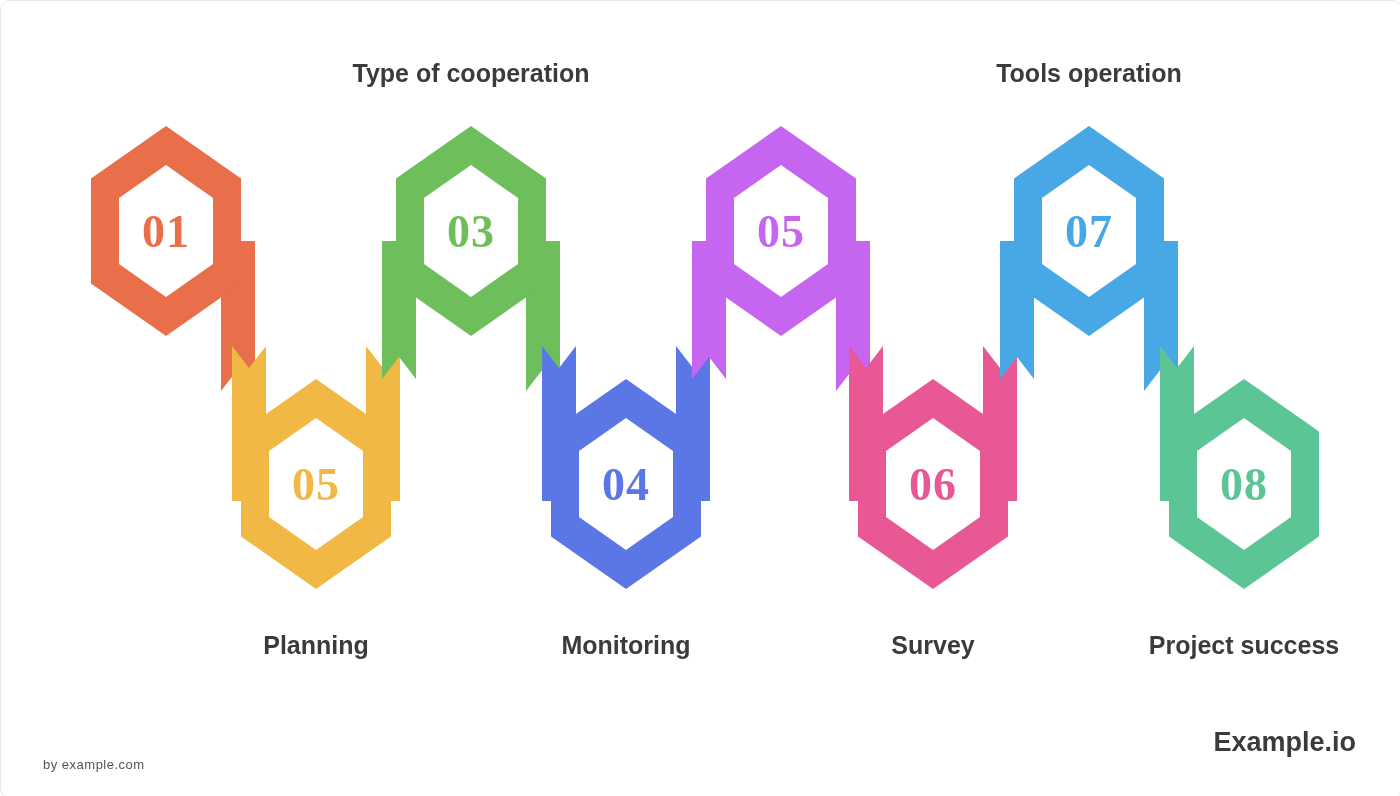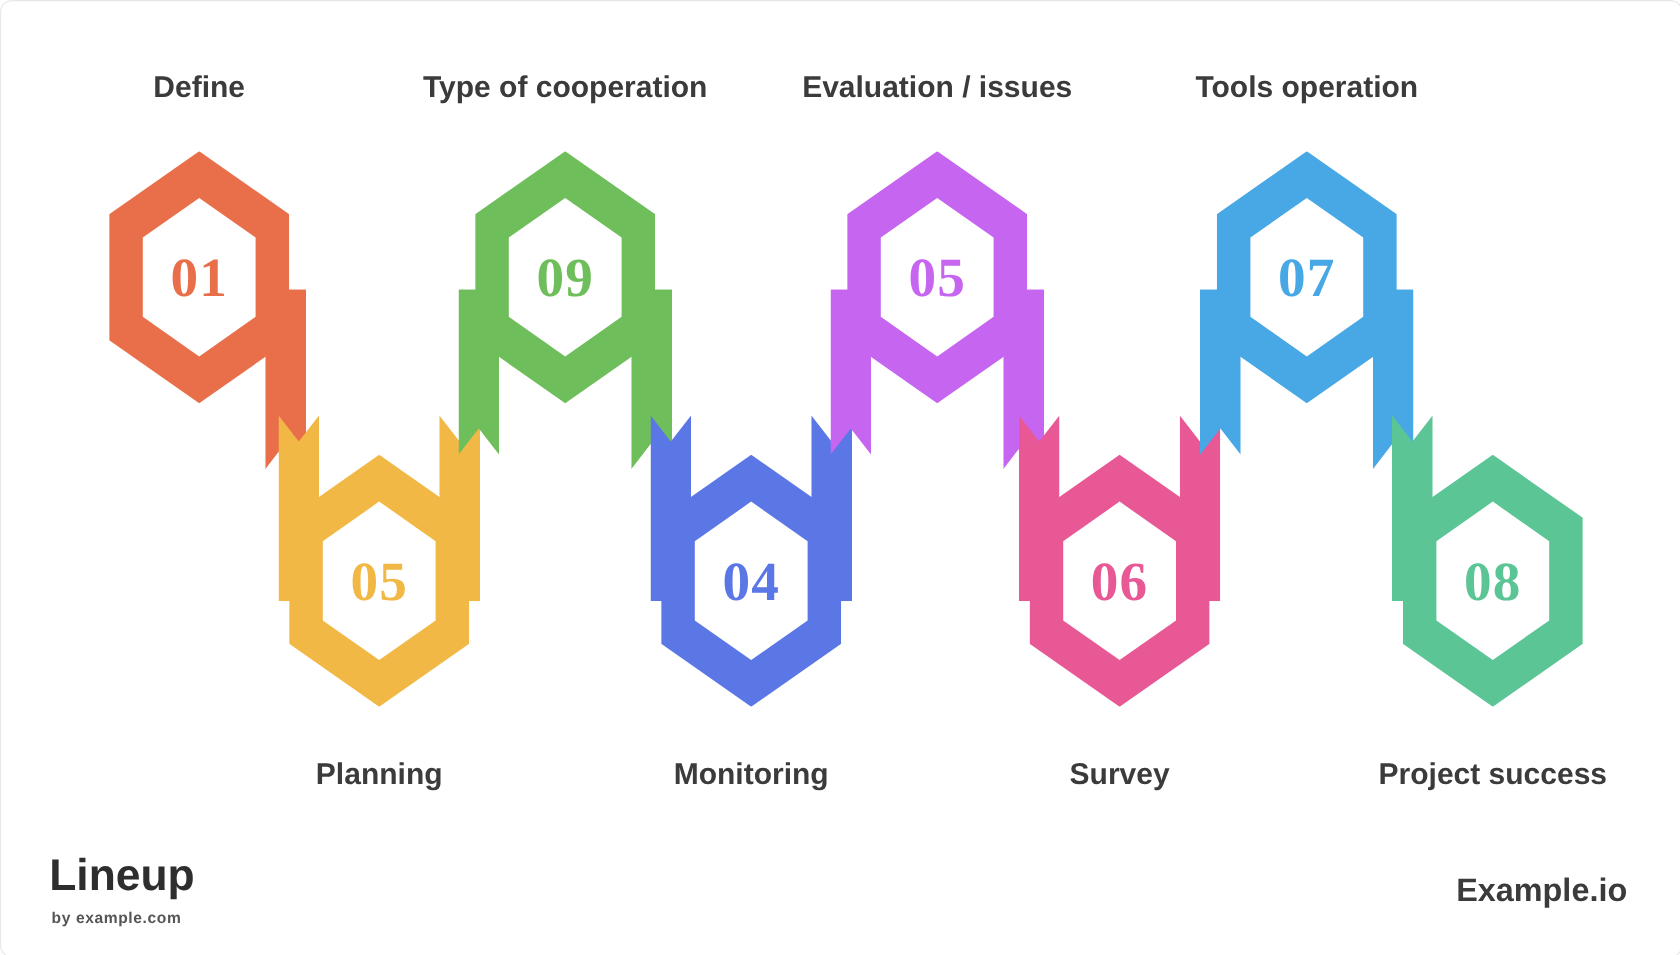--- a/index.html
+++ b/index.html
@@ -62,34 +62,33 @@
   .top .label{top:-66px;}
   .bottom .label{bottom:-70px;}
 
   
   .brand{
     position:absolute;left:40px;top:708px;
     font-size:37px;font-weight:800;color:#2e2e2e;
   }
   .tagline{
     position:absolute;left:42px;top:756px;
-    font-size:13px;font-weight:700;color:#555555;letter-spacing:.5px;
+    font-size:13px;font-weight:400;color:#555555;letter-spacing:.5px;
   }
   .credit{
     position:absolute;right:45px;top:726px;
     font-size:27px;font-weight:700;color:#3b3b3b;text-align:center;
   }
 </style>
 </head>
 <body>
 
 <div class="canvas">
 
   <div class="step top s1" style="--c: #E96F4B;">
-    <div class="label">Define</div>
     <div class="ribbon ribbon-right"></div>
     <svg class="hex" viewBox="0 0 150 210">
       <polygon class="outer" points="75,0 150,52.5 150,157.5 75,210 0,157.5 0,52.5"></polygon>
       <polygon class="inner" points="75,39 122,72 122,138 75,171 28,138 28,72"></polygon>
     </svg>
     <div class="num">01</div>
   </div>
 
   <div class="step bottom s2" style="--c: #F2B846;">
     <div class="label">Planning</div>
@@ -103,36 +102,35 @@
   </div>
 
   <div class="step top s3" style="--c: #6FBE5C;">
     <div class="label">Type of cooperation</div>
     <div class="ribbon ribbon-left"></div>
     <div class="ribbon ribbon-right"></div>
     <svg class="hex" viewBox="0 0 150 210">
       <polygon class="outer" points="75,0 150,52.5 150,157.5 75,210 0,157.5 0,52.5"></polygon>
       <polygon class="inner" points="75,39 122,72 122,138 75,171 28,138 28,72"></polygon>
     </svg>
-    <div class="num">09</div>
+    <div class="num">03</div>
   </div>
 
   <div class="step bottom s4" style="--c: #5B77E5;">
     <div class="label">Monitoring</div>
     <div class="ribbon ribbon-left"></div>
     <div class="ribbon ribbon-right"></div>
     <svg class="hex" viewBox="0 0 150 210">
       <polygon class="outer" points="75,0 150,52.5 150,157.5 75,210 0,157.5 0,52.5"></polygon>
       <polygon class="inner" points="75,39 122,72 122,138 75,171 28,138 28,72"></polygon>
     </svg>
     <div class="num">04</div>
   </div>
 
   <div class="step top s5" style="--c: #C665F0;">
-    <div class="label">Evaluation / issues</div>
     <div class="ribbon ribbon-left"></div>
     <div class="ribbon ribbon-right"></div>
     <svg class="hex" viewBox="0 0 150 210">
       <polygon class="outer" points="75,0 150,52.5 150,157.5 75,210 0,157.5 0,52.5"></polygon>
       <polygon class="inner" points="75,39 122,72 122,138 75,171 28,138 28,72"></polygon>
     </svg>
     <div class="num">05</div>
   </div>
 
   <div class="step bottom s6" style="--c: #E75895;">
@@ -160,17 +158,16 @@
   <div class="step bottom s8" style="--c: #5BC596;">
     <div class="label">Project success</div>
     <div class="ribbon ribbon-left"></div>
     <svg class="hex" viewBox="0 0 150 210">
       <polygon class="outer" points="75,0 150,52.5 150,157.5 75,210 0,157.5 0,52.5"></polygon>
       <polygon class="inner" points="75,39 122,72 122,138 75,171 28,138 28,72"></polygon>
     </svg>
     <div class="num">08</div>
   </div>
 
-  <div class="brand">Lineup</div>
   <div class="tagline">by example.com</div>
   <div class="credit">Example.io</div>
 
 </div>
 
 </body></html>

